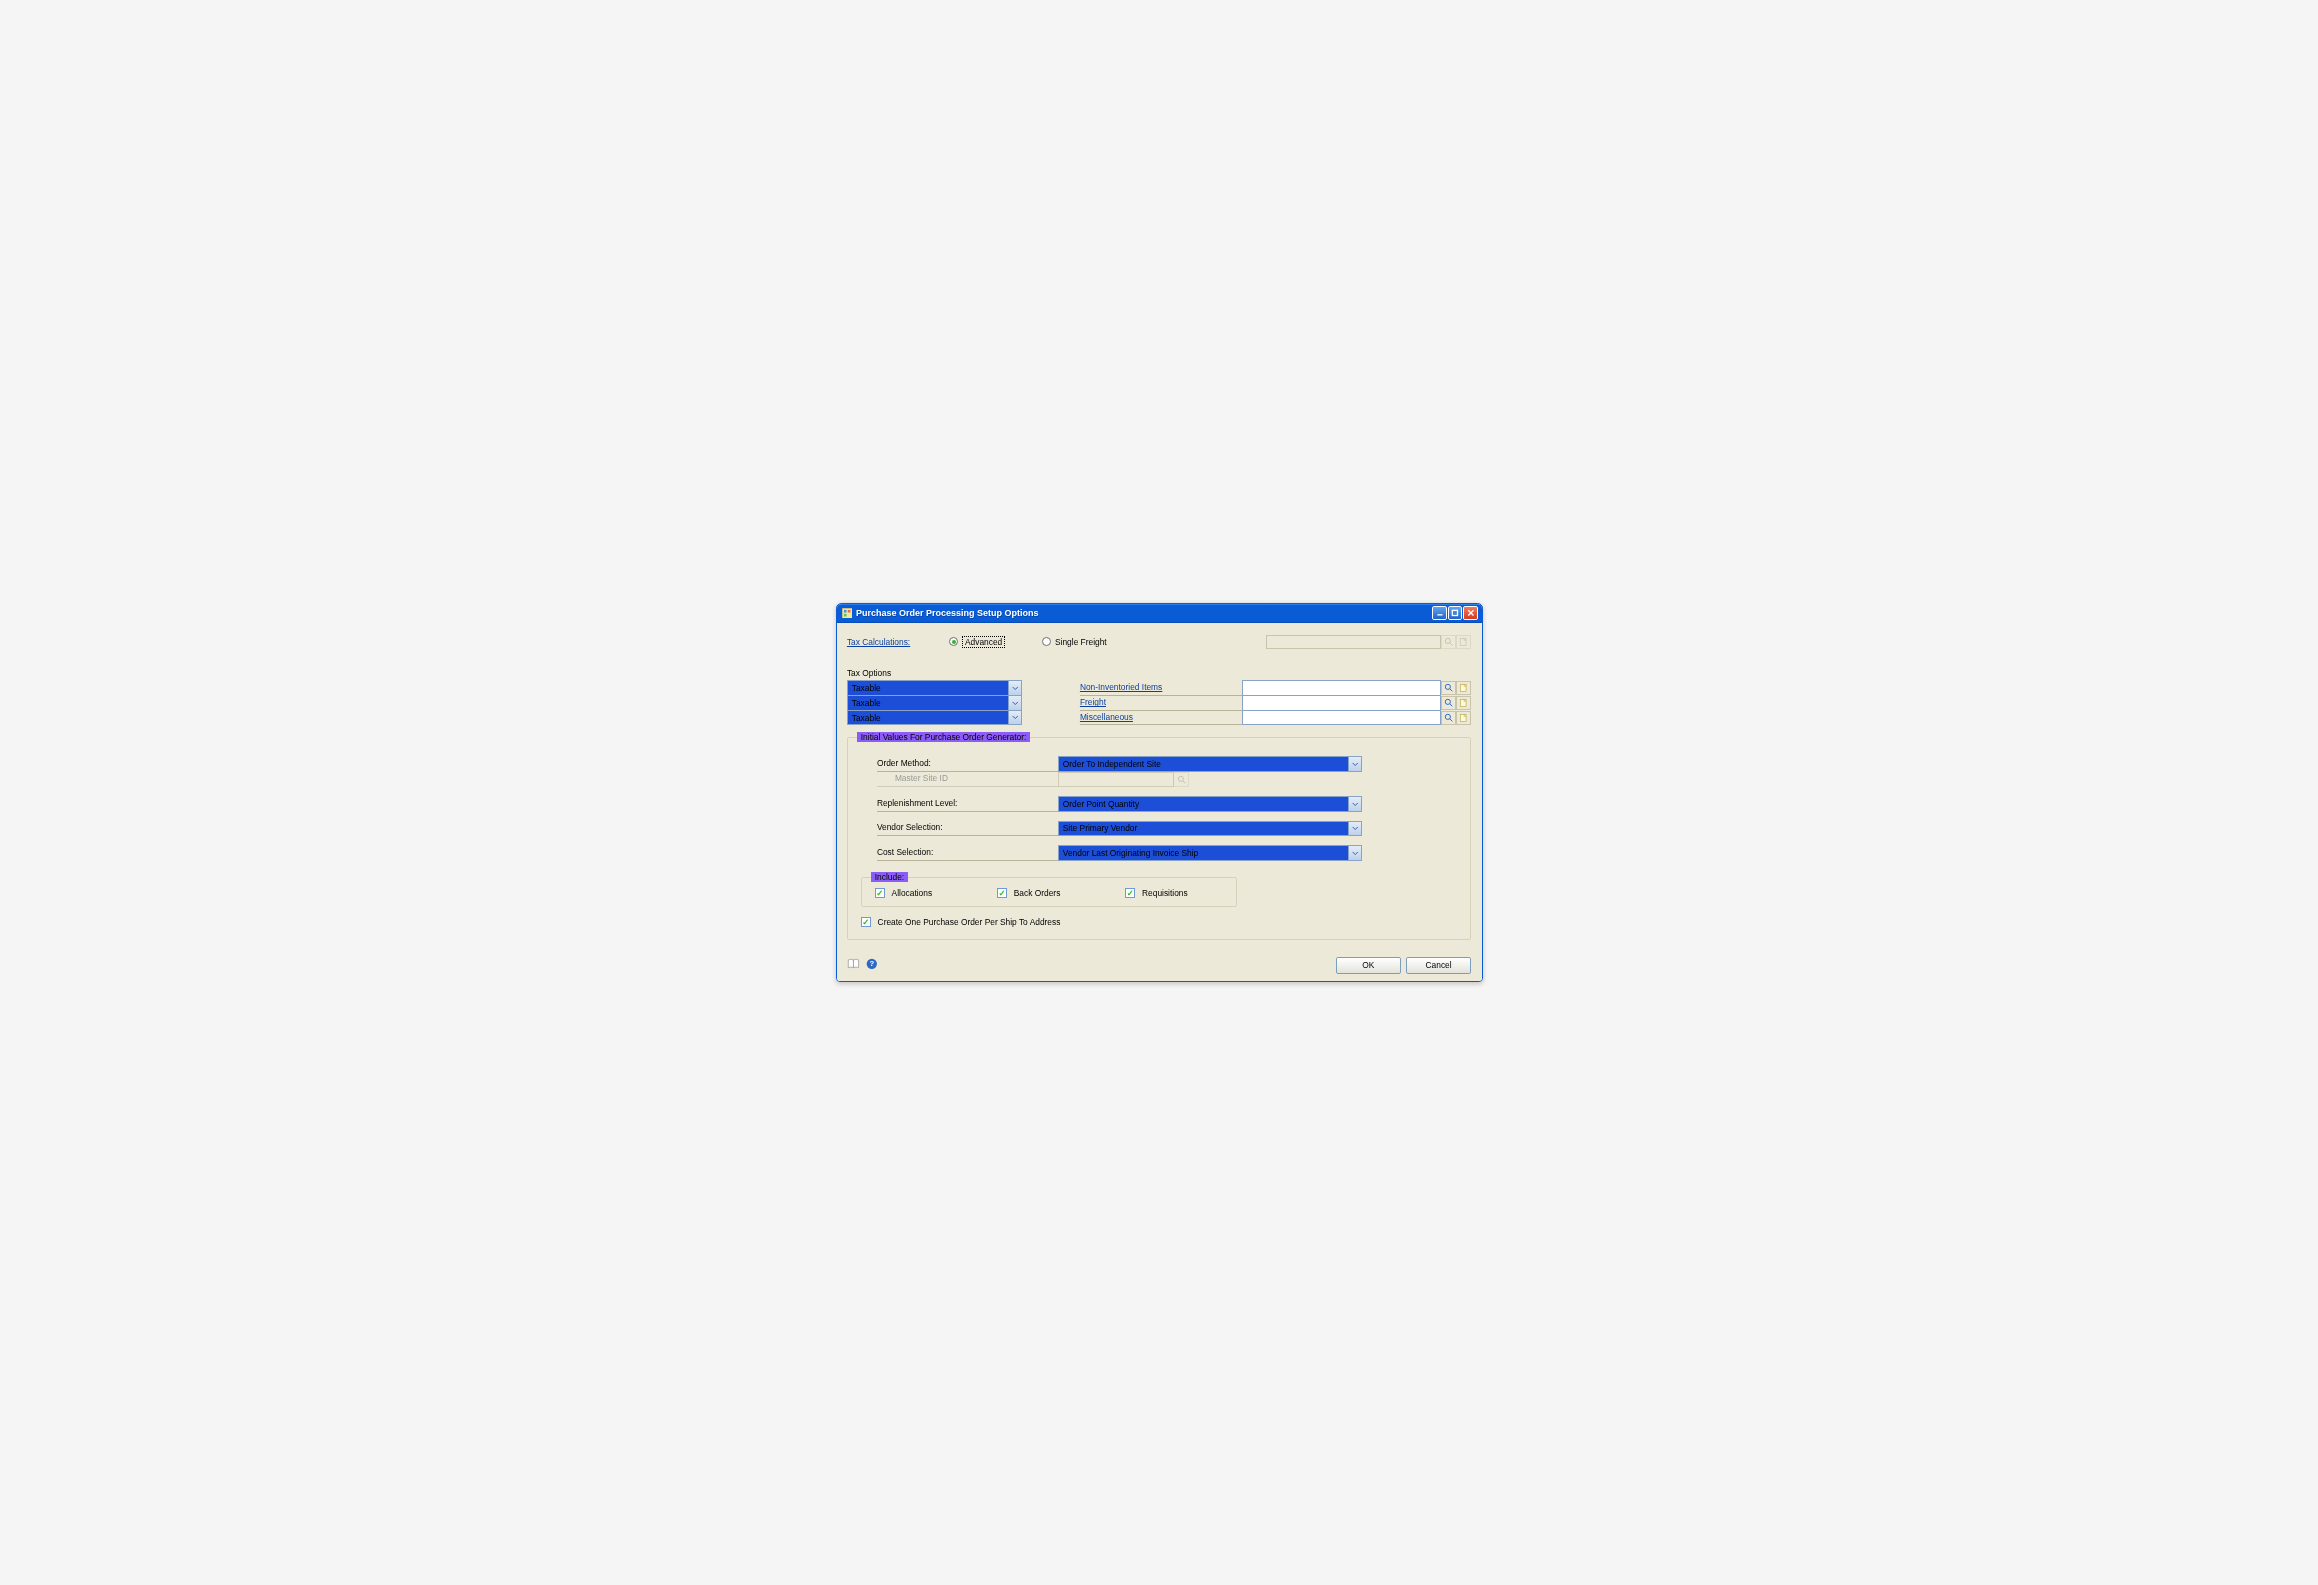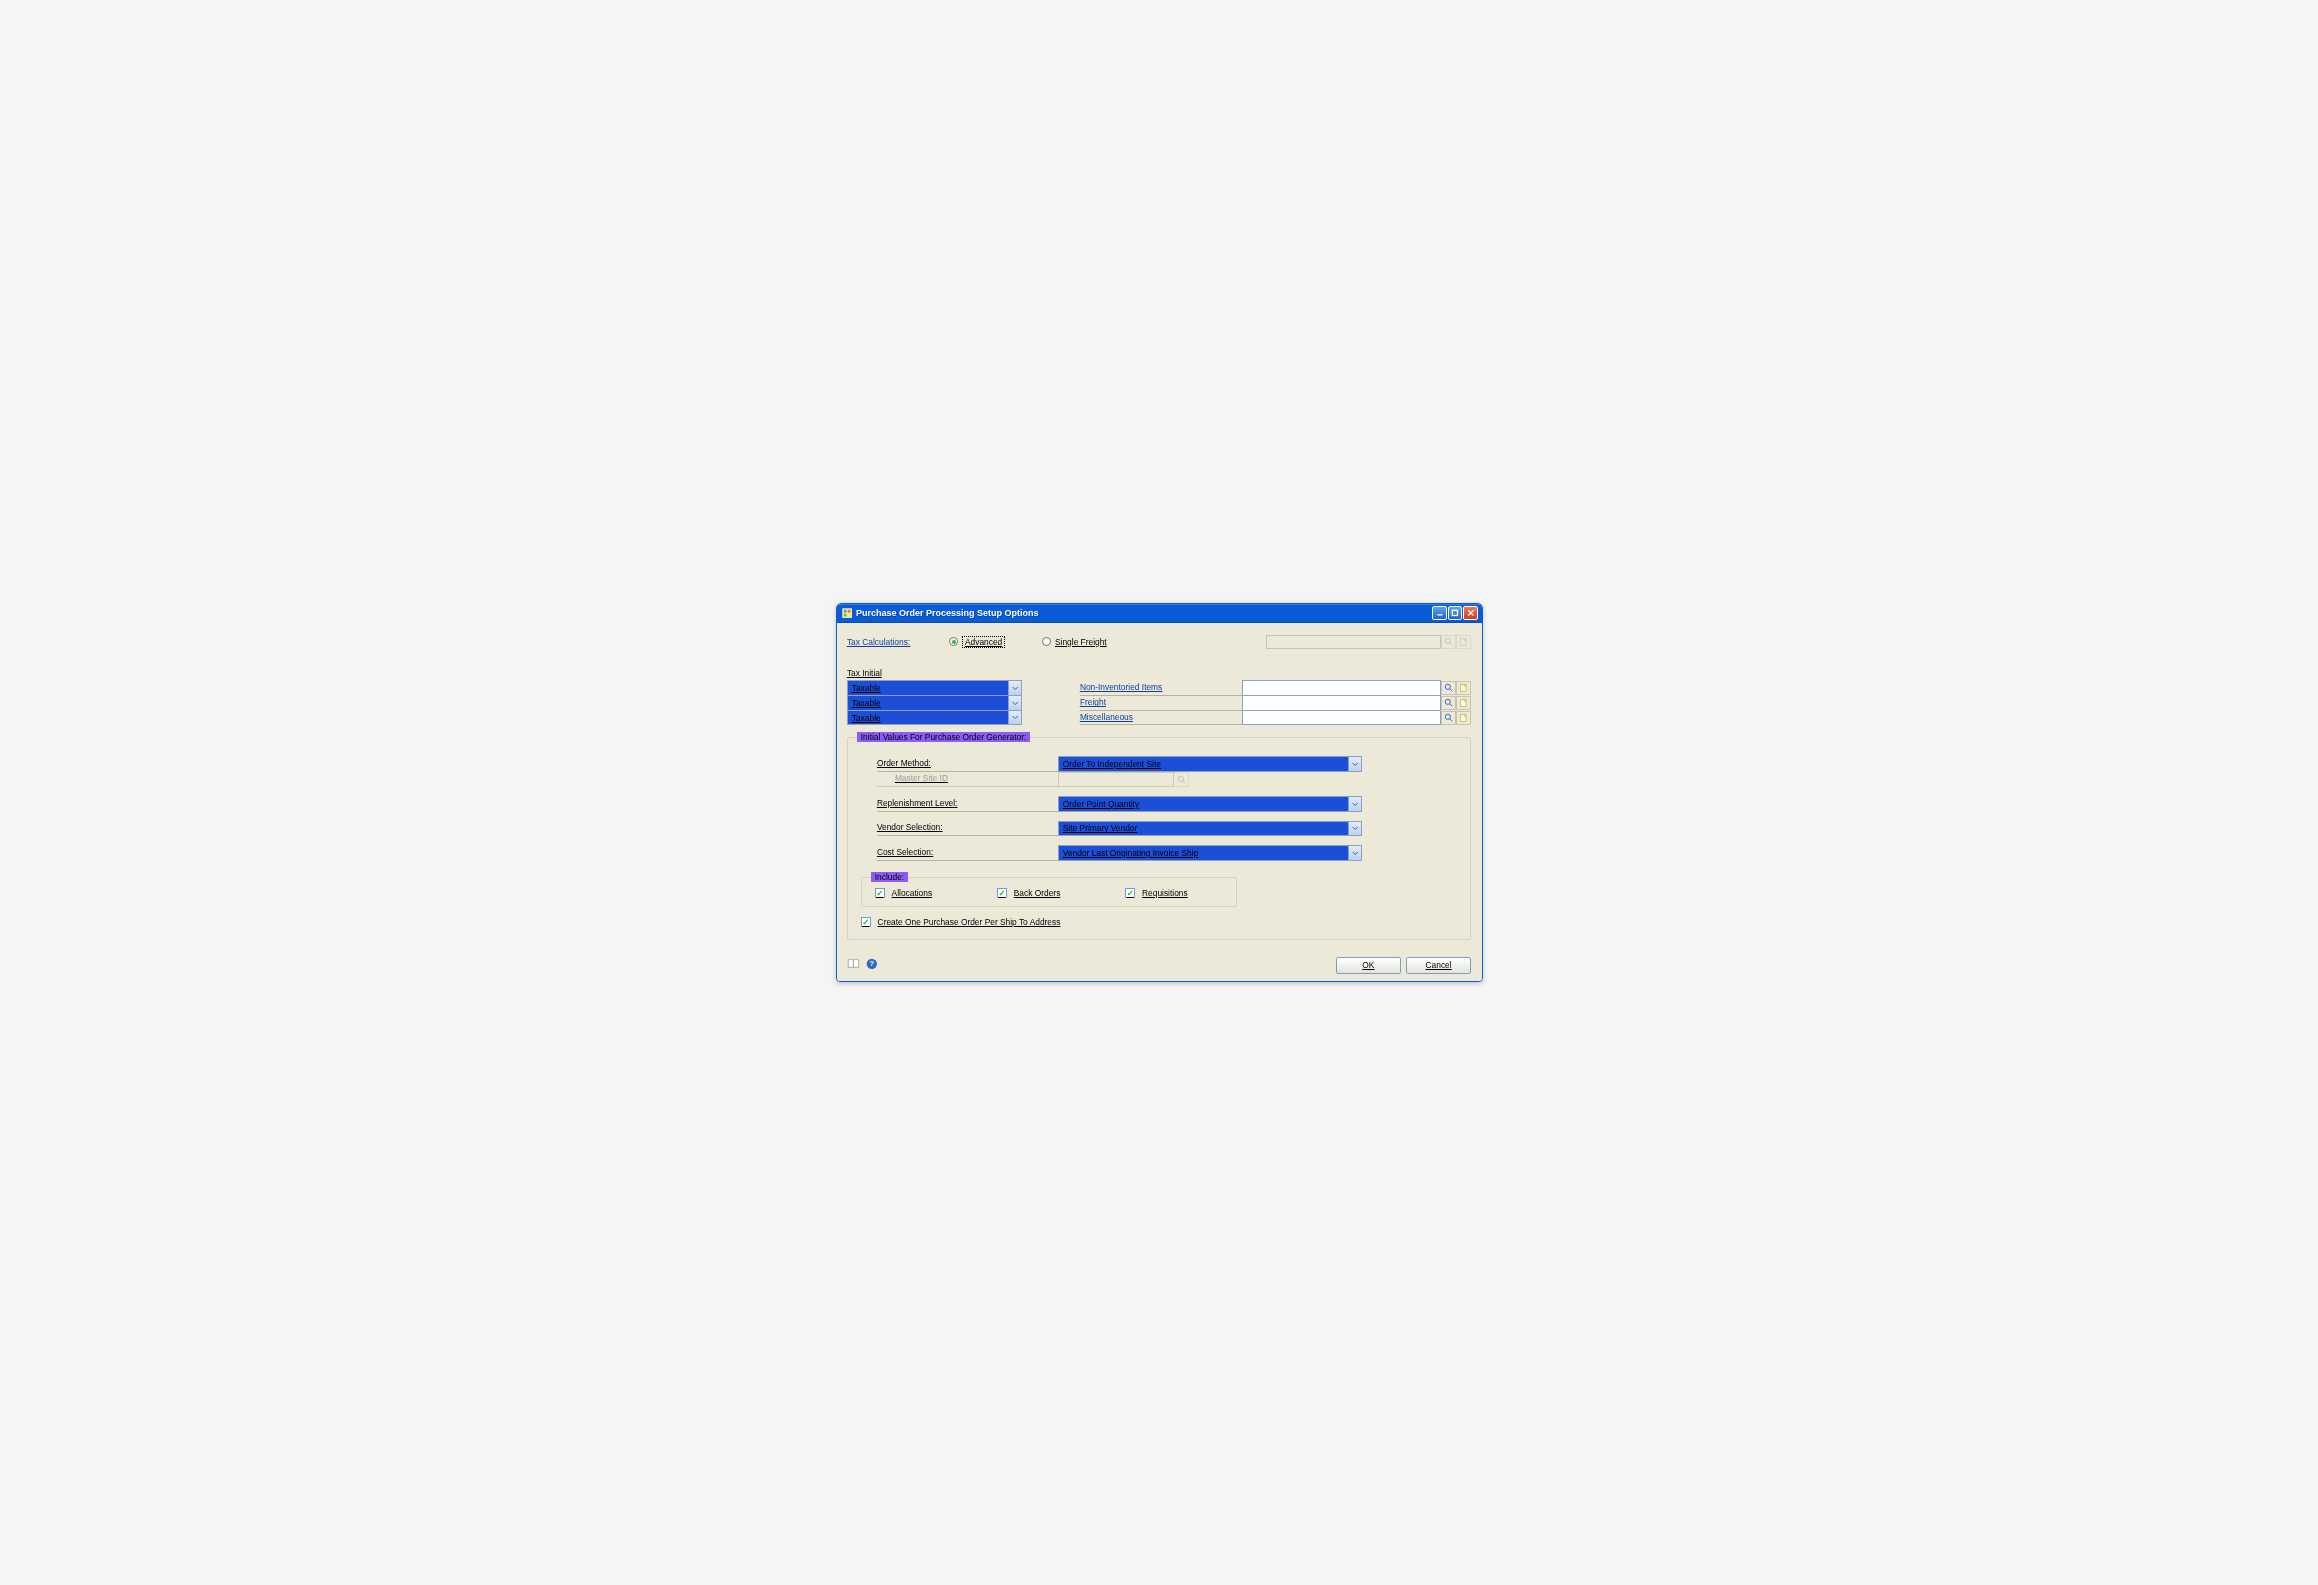--- a/index.html
+++ b/index.html
@@ -51,21 +51,20 @@
     border: 0.6px solid #fff;
     background: linear-gradient(to bottom, #5CA6F2, #2463C7);
     cursor: pointer;
   }
   .winbtn.close { background: linear-gradient(to bottom, #F2795C, #D63B1E); }
   .winbtn svg { display:block; }
 
   .client {
     padding: 11.6px 10.4px 7.8px 10.4px;
     background: #ECE9D8;
-    text-decoration: underline;
   }
 
   .row { display:flex; align-items:center; }
   .link {
     color: #0B3FA0;
     text-decoration: underline;
     cursor: pointer;
   }
 
   .radio-group { display:flex; align-items:center; gap: 37px; margin-left: 39px;}
@@ -249,21 +248,21 @@
           </svg>
       </span>
       <span class="icon-btn disabled">
         <svg width="9" height="9" viewBox="0 0 14 14">
             <rect x="2" y="2" width="9" height="11" fill="#ECE9D8" stroke="#888"></rect>
             <polyline points="8,2 8,5 11,5" fill="none" stroke="#888"></polyline>
           </svg>
       </span>
     </div>
 
-    <div class="section-label">Tax Initial</div>
+    <div class="section-label">Tax Options</div>
 
     <div class="tax-rows">
 
       <div class="tax-row">
         <div class="dropdown tax-combo">
           <span class="val">Taxable</span>
           <span class="arrow">
               <svg width="6.5" height="6.5" viewBox="0 0 10 10">
                 <polyline points="1,3 5,7 9,3" fill="none" stroke="#3A5E9E" stroke-width="1.5"></polyline>
               </svg>

